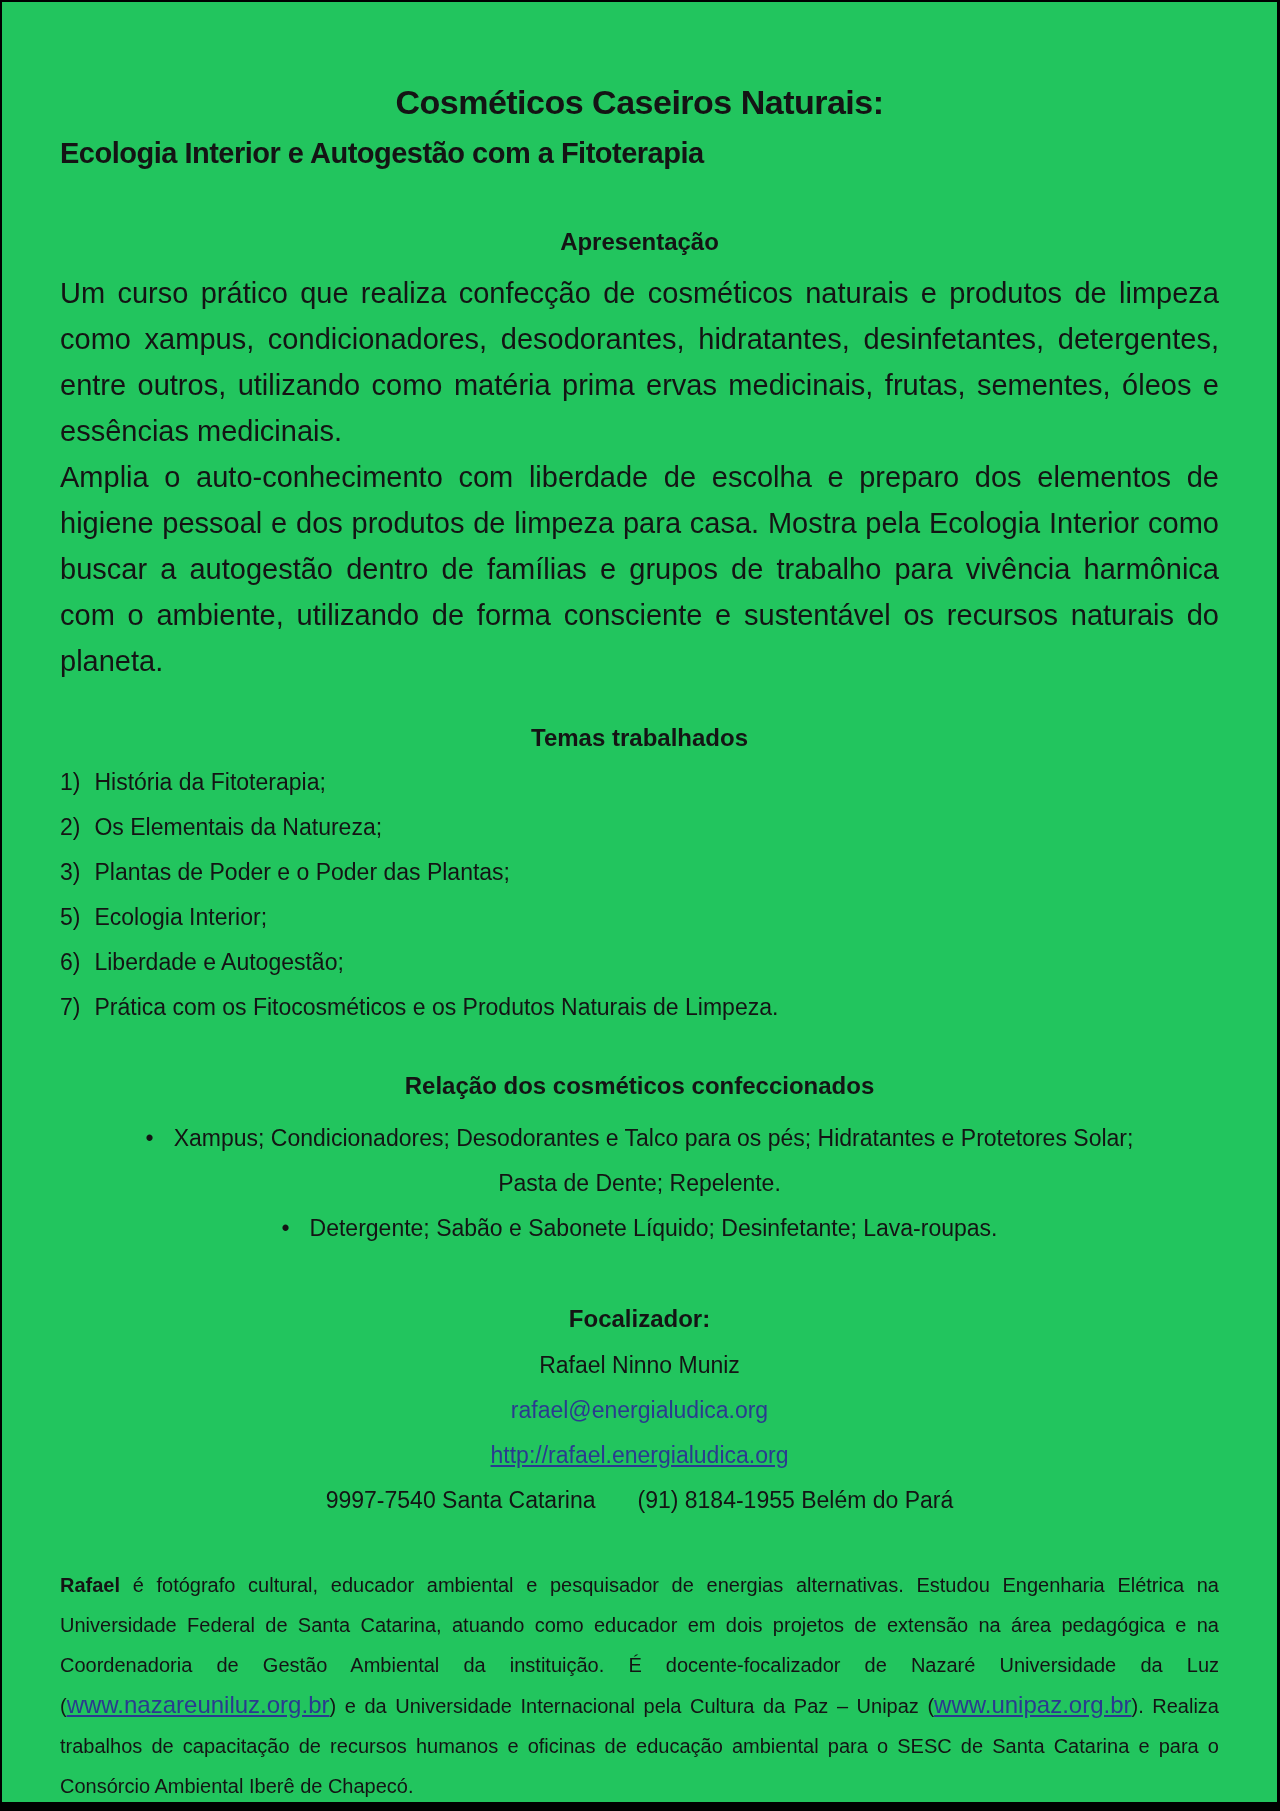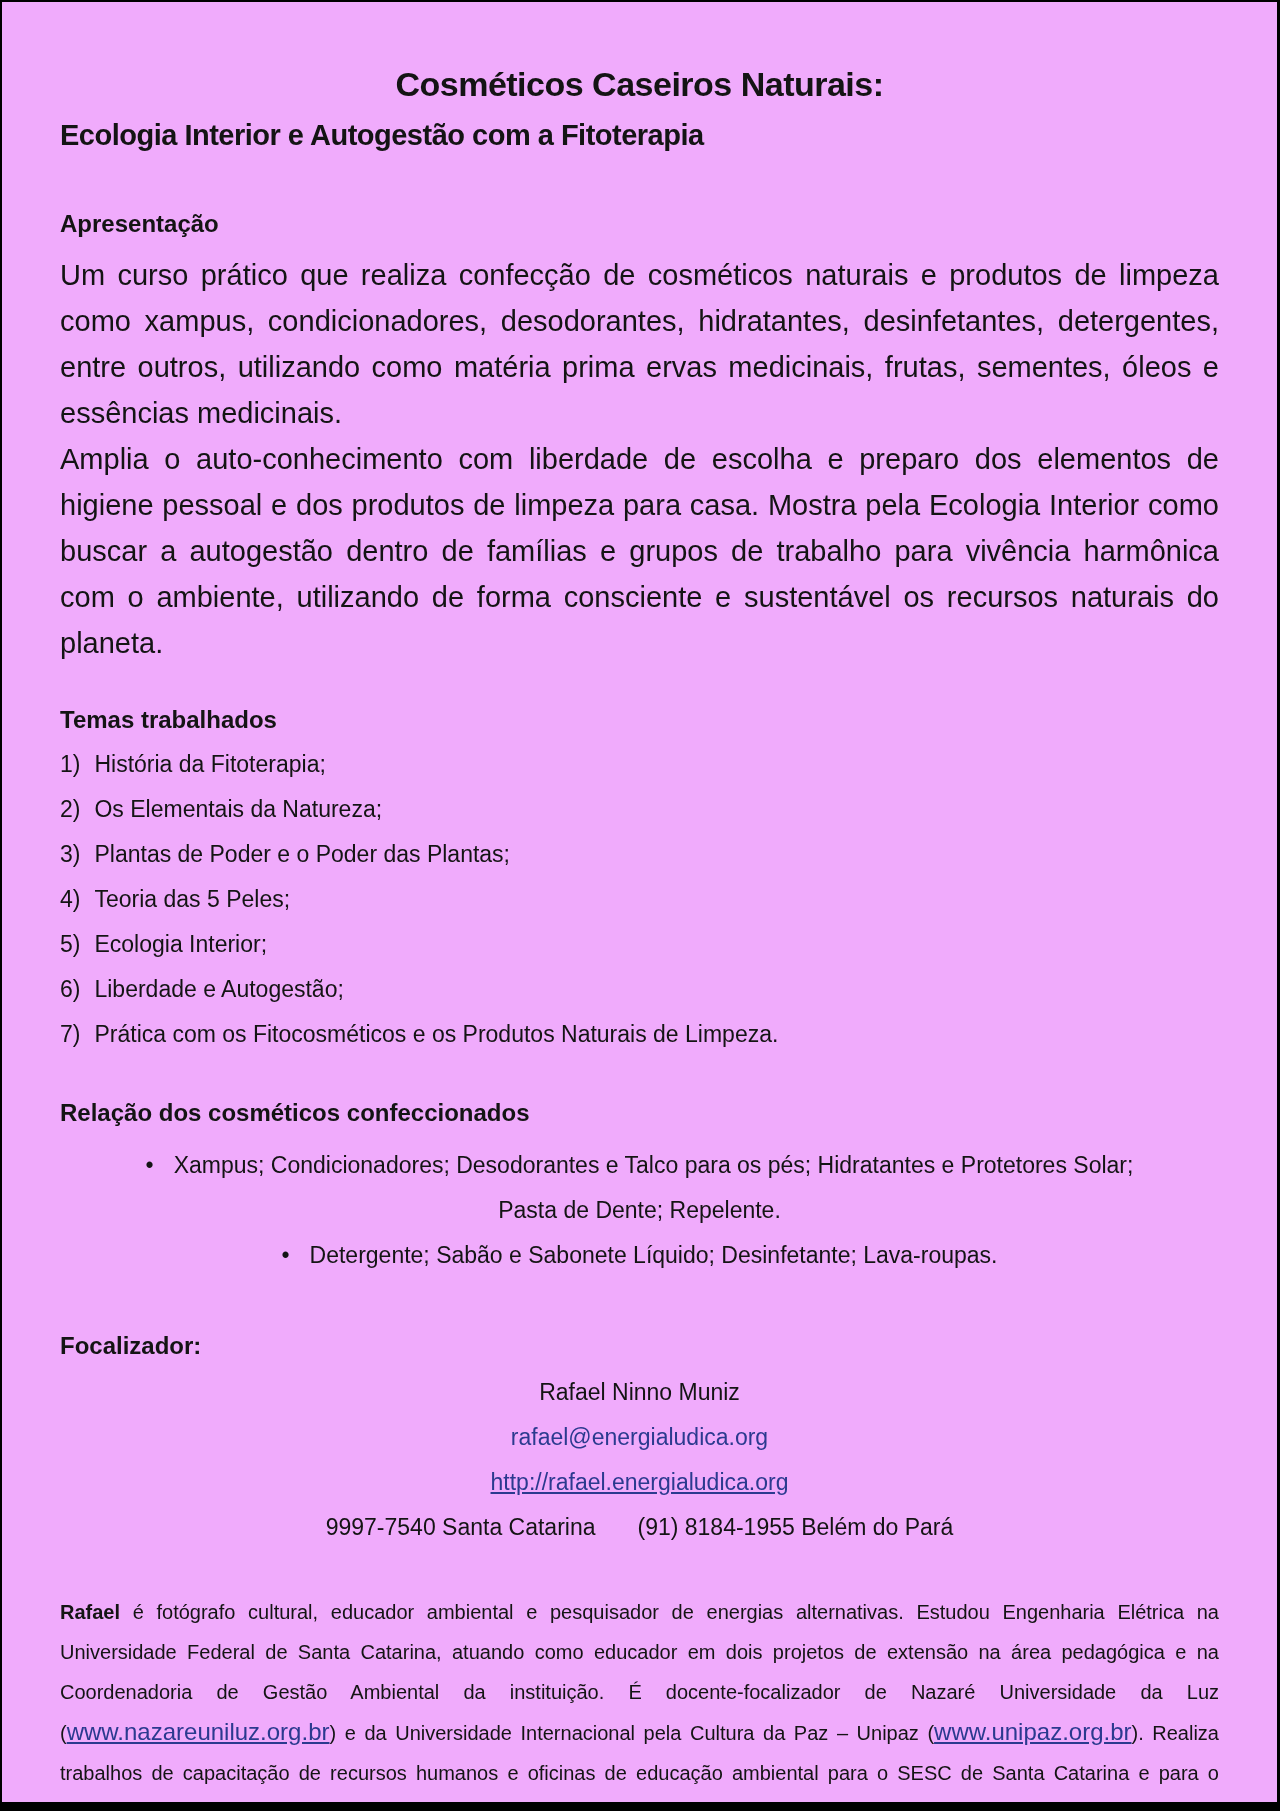--- a/index.html
+++ b/index.html
@@ -2,45 +2,46 @@
 <html lang="pt" style="--link: #2b3a8f; --text: #141414; --border: #000000;"><head>
 <meta charset="utf-8">
 <style>
   html, body { margin: 0; padding: 0; background: #e8e8e8; }
   .page {
     position: relative;
     width: 1280px;
     height: 1811px;
     box-sizing: border-box;
     margin: 0 auto;
-    background: #f0abfc;
+    background: #22c55e;
     border-style: solid;
     border-color: var(--border, #000);
     border-width: 2px 3px 9px 2px;
-    padding: 0 58px;
+    padding: 18px 58px;
     font-family: "Liberation Sans", "DejaVu Sans", sans-serif;
     color: var(--text, #141414);
     overflow: hidden;
   }
   .doc-title {
     margin-top: 62px;
     text-align: center;
     font-size: 34px;
     font-weight: bold;
     line-height: 40px;
     letter-spacing: -0.5px;
   }
   .doc-subtitle {
     margin-top: 14px;
     font-size: 29px;
     font-weight: bold;
     line-height: 34px;
     letter-spacing: -0.5px;
   }
   .section-heading {
+    text-align: center;
     font-size: 24px;
     font-weight: bold;
     line-height: 32px;
   }
   .h-apresentacao { margin-top: 56px; }
   .h-temas        { margin-top: 38px; }
   .h-relacao      { margin-top: 40px; }
   .h-focalizador  { margin-top: 52px; }
   .body-par {
     margin: 0;
@@ -103,21 +104,20 @@
 
   <div class="section-heading h-apresentacao">Apresentação</div>
   <p class="body-par par-first">Um curso prático que realiza confecção de cosméticos naturais e produtos de limpeza como xampus, condicionadores, desodorantes, hidratantes, desinfetantes, detergentes, entre outros, utilizando como matéria prima ervas medicinais, frutas, sementes, óleos e essências medicinais.</p>
   <p class="body-par">Amplia o auto-conhecimento com liberdade de escolha e preparo dos elementos de higiene pessoal e dos produtos de limpeza para casa. Mostra pela Ecologia Interior como buscar a autogestão dentro de famílias e grupos de trabalho para vivência harmônica com o ambiente, utilizando de forma consciente e sustentável os recursos naturais do planeta.</p>
 
   <div class="section-heading h-temas">Temas trabalhados</div>
   <div class="temas-list">
     <div class="tema-item"><span class="tema-number">1)</span><span>História da Fitoterapia;</span></div>
     <div class="tema-item"><span class="tema-number">2)</span><span>Os Elementais da Natureza;</span></div>
     <div class="tema-item"><span class="tema-number">3)</span><span>Plantas de Poder e o Poder das Plantas;</span></div>
-    <div class="tema-item"><span class="tema-number">4)</span><span>Teoria das 5 Peles;</span></div>
     <div class="tema-item"><span class="tema-number">5)</span><span>Ecologia Interior;</span></div>
     <div class="tema-item"><span class="tema-number">6)</span><span>Liberdade e Autogestão;</span></div>
     <div class="tema-item"><span class="tema-number">7)</span><span>Prática com os Fitocosméticos e os Produtos Naturais de Limpeza.</span></div>
   </div>
 
   <div class="section-heading h-relacao">Relação dos cosméticos confeccionados</div>
   <div class="bullets">
     <div class="bullet-line"><span class="bullet-glyph">•</span><span>Xampus; Condicionadores; Desodorantes e Talco para os pés; Hidratantes e Protetores Solar;</span></div>
     <div class="bullet-line">Pasta de Dente; Repelente.</div>
     <div class="bullet-line"><span class="bullet-glyph">•</span><span>Detergente; Sabão e Sabonete Líquido; Desinfetante; Lava-roupas.</span></div>

